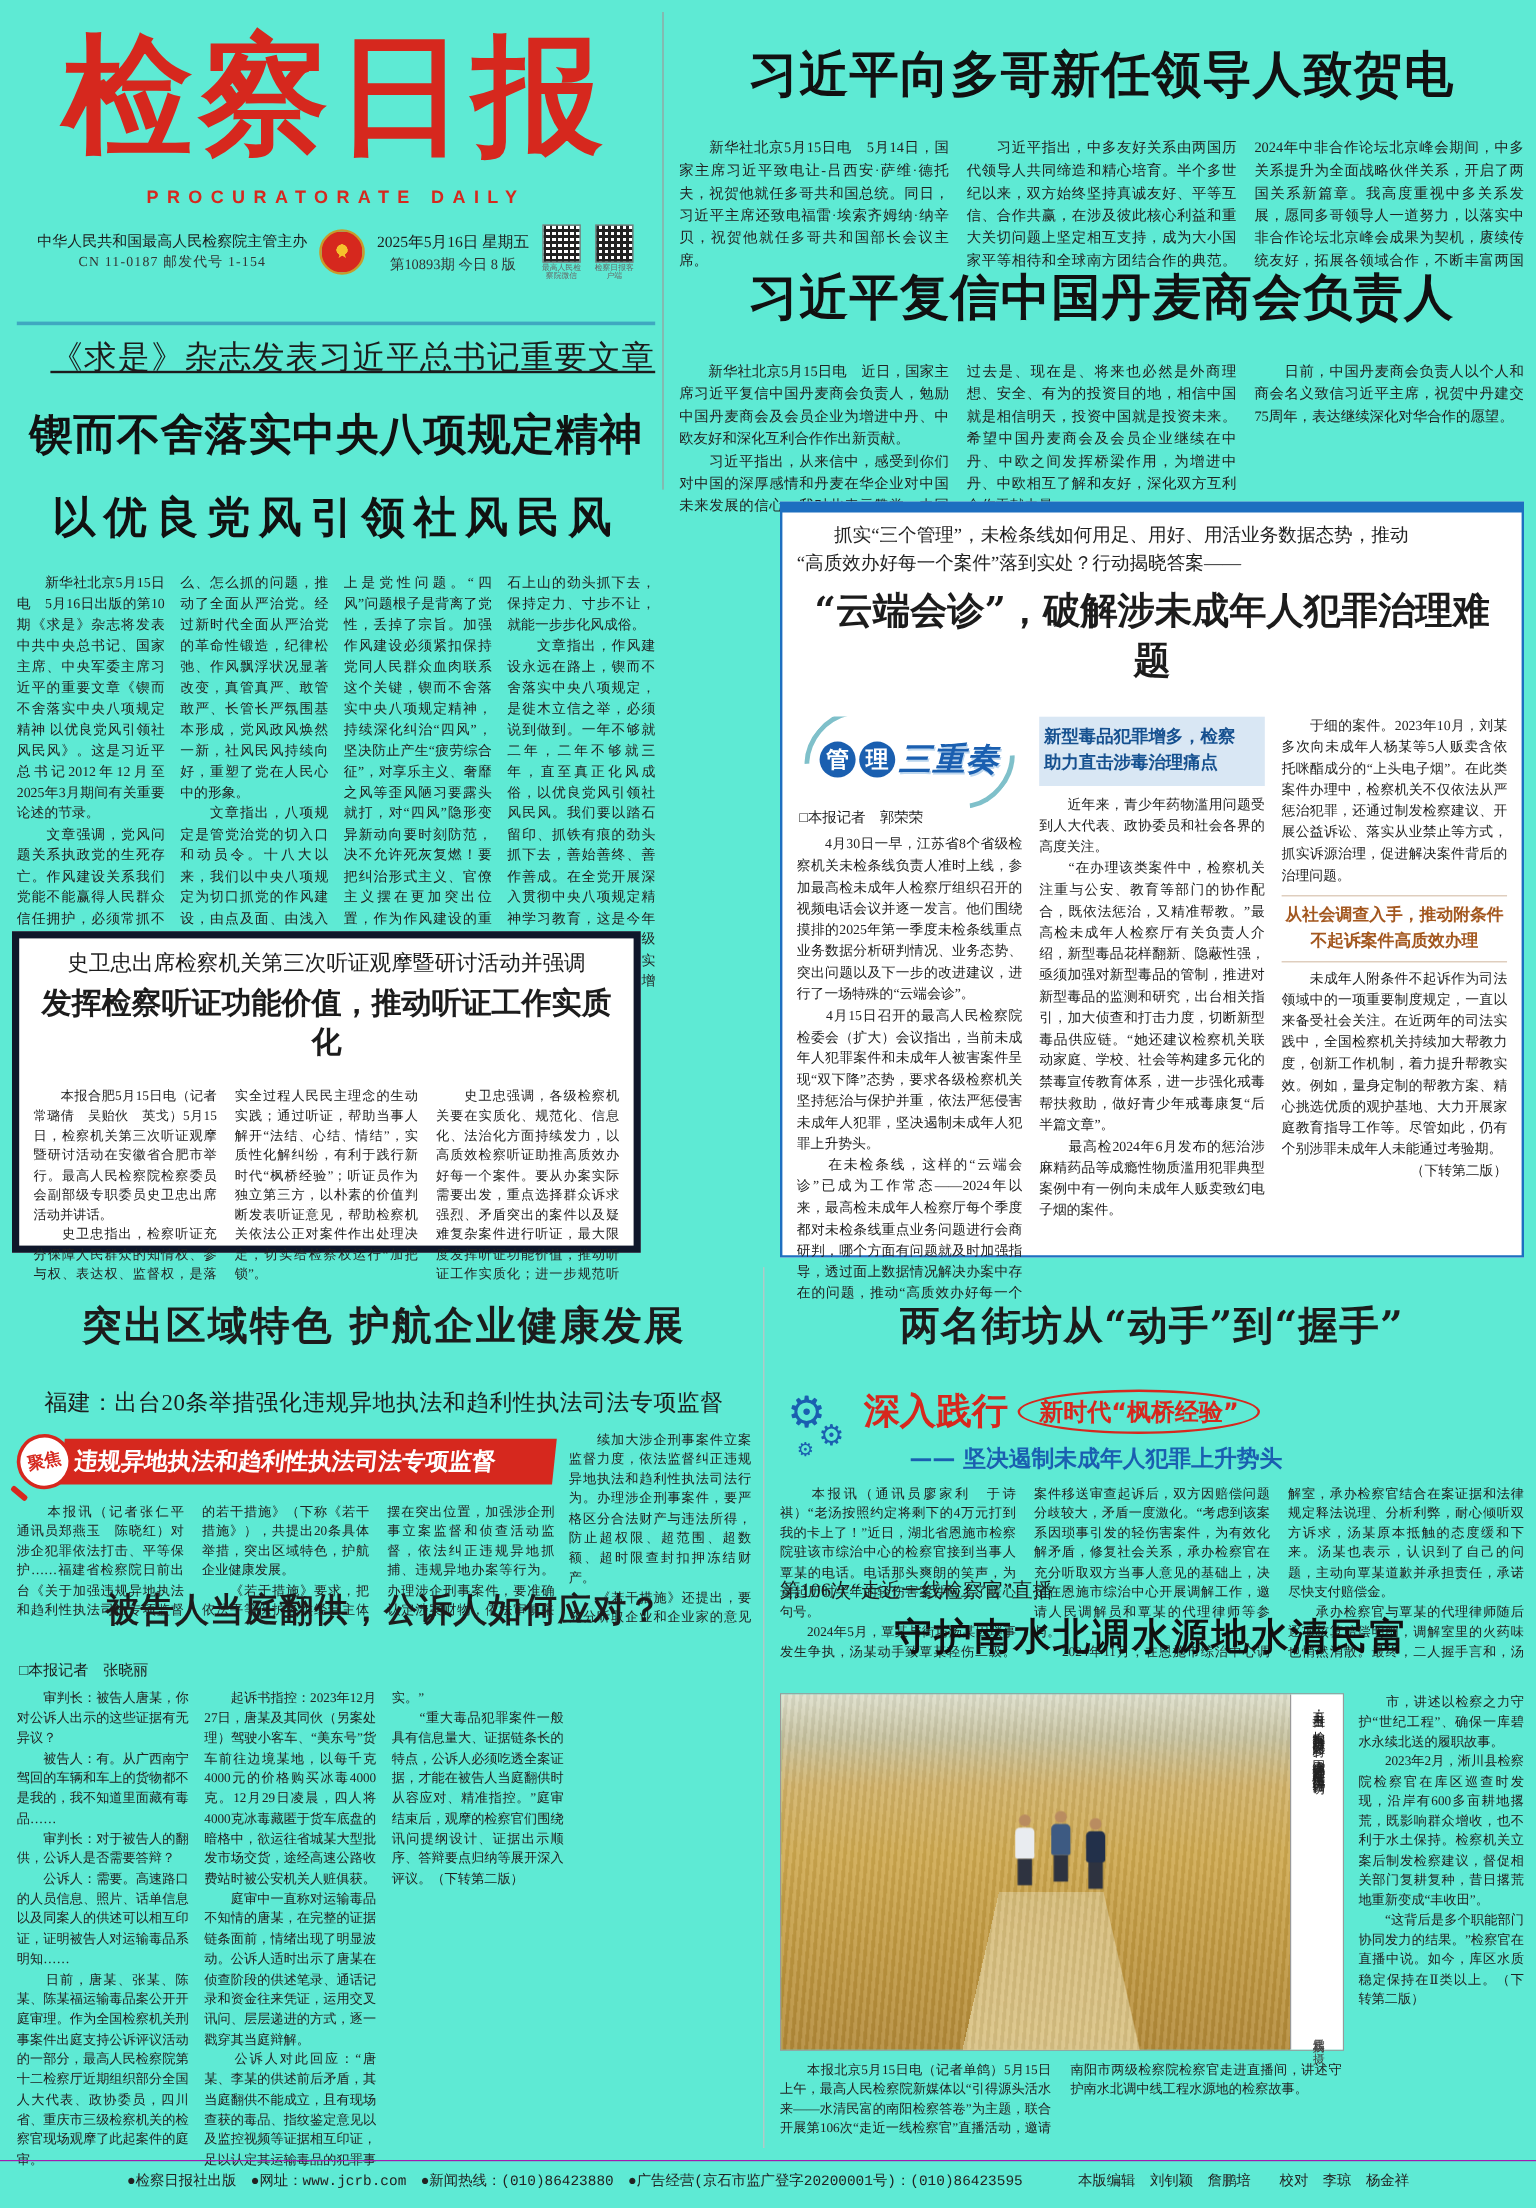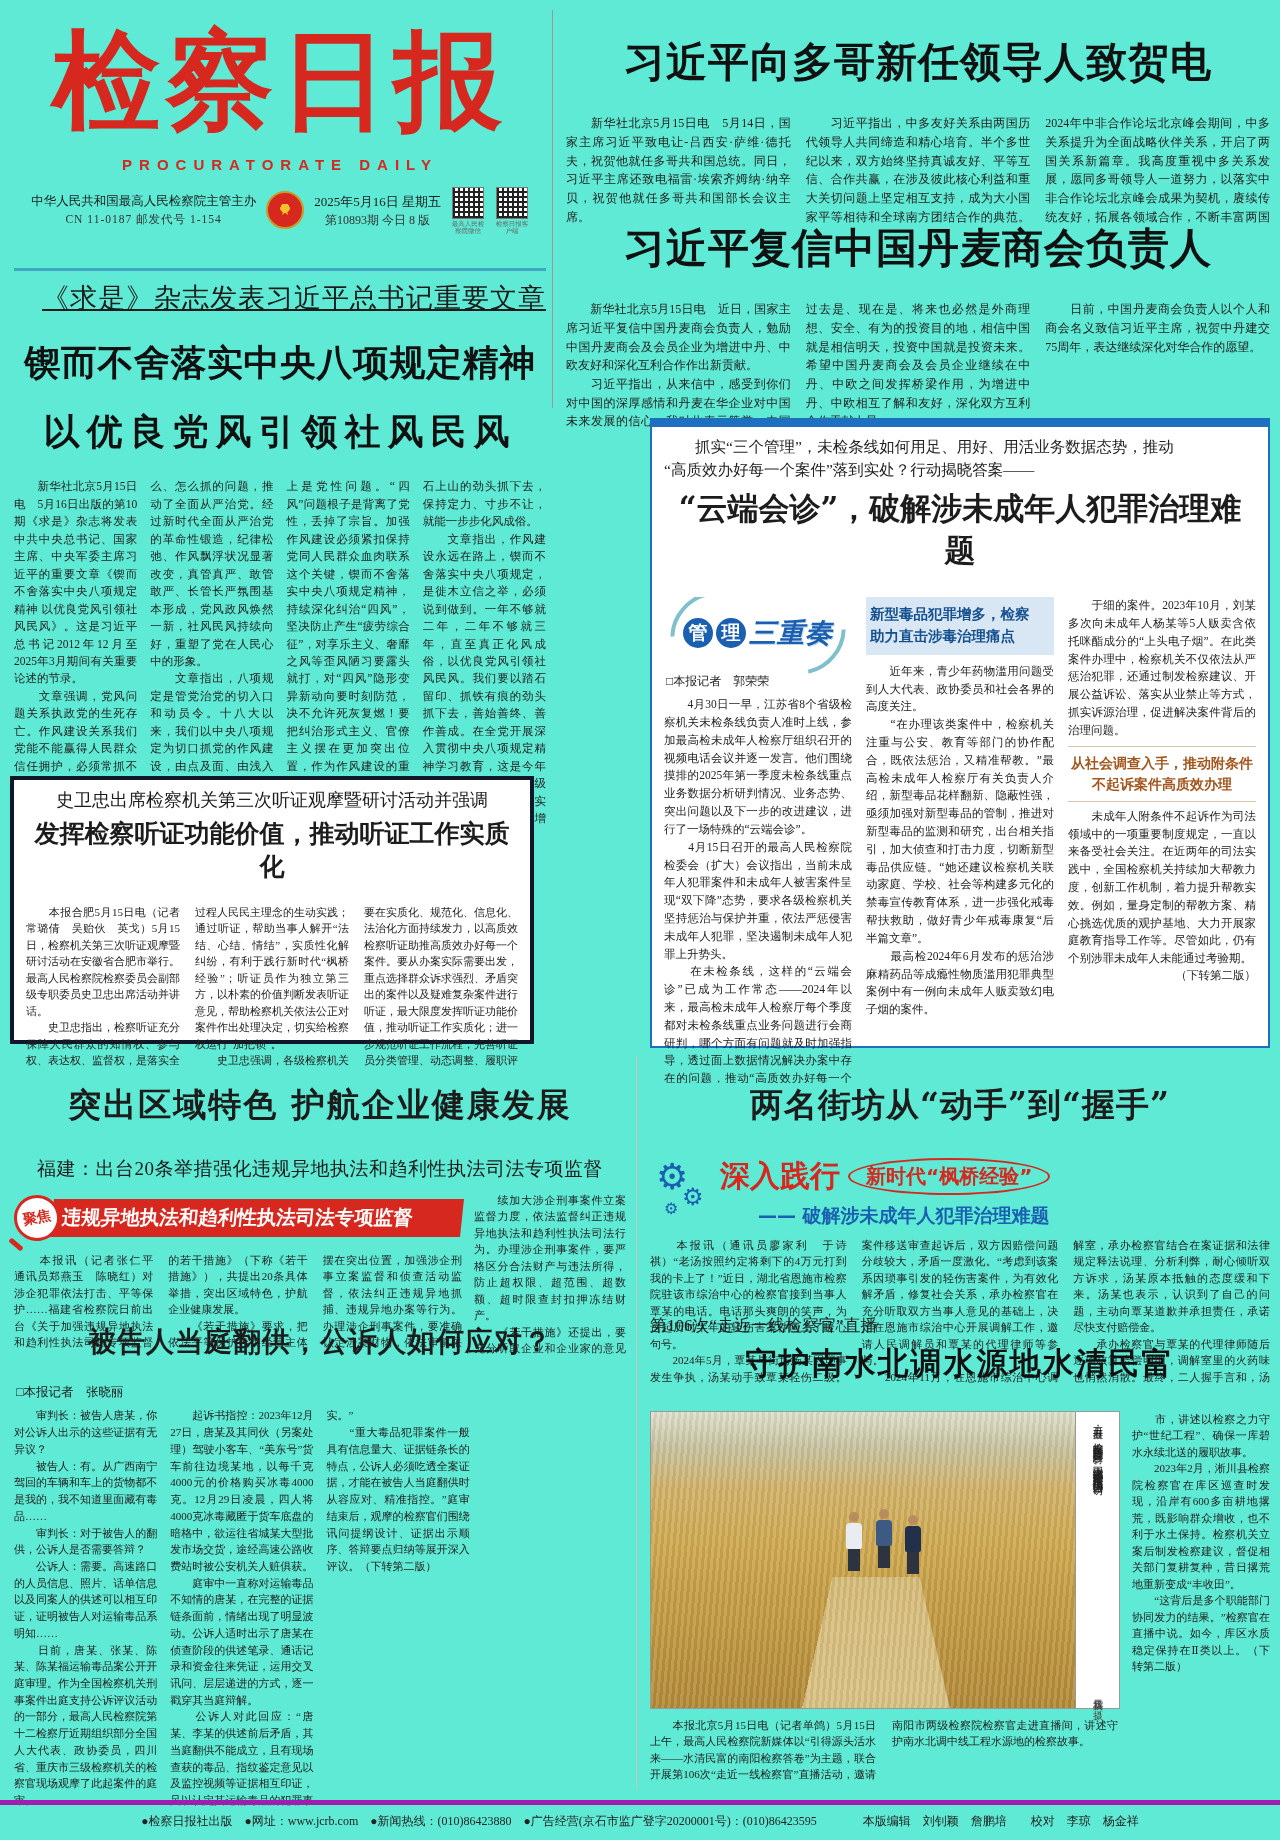--- a/index.html
+++ b/index.html
@@ -48,21 +48,21 @@
   .art-denmark .body-t{height:148px;margin-top:10px;}
 
   
   .art-qiushi{left:14px;top:280px;width:532px;}
   .q-kick{font-size:27px;text-align:right;letter-spacing:1px;text-decoration:underline;}
   .q-h1{font-size:36px;letter-spacing:0.5px;line-height:1.25;}
   .q-h2{font-size:36px;letter-spacing:7px;line-height:1.25;}
   .art-qiushi .body-t{height:352px;margin-top:10px;font-size:11.5px;line-height:1.52;}
 
   
-  .red-box{left:10px;top:776px;width:524px;height:268px;border:4px solid #0f172a;
+  .red-box{left:10px;top:776px;width:524px;height:268px;border:6px solid #0f172a;
            background:#fff;padding:8px 12px;box-sizing:border-box;}
   .rb-kick{font-size:18px;text-align:center;}
   .rb-head{font-size:25px;font-weight:900;text-align:center;margin-top:5px;
            font-family:"DejaVu Serif","Liberation Serif",serif;}
   .red-box .body-t{height:168px;margin-top:8px;font-size:11px;line-height:1.5;}
 
   
   .blue-box{left:650px;top:418px;width:620px;height:630px;border:2px solid #1d6fc0;
             border-top:9px solid #1d6fc0;background:#fff;padding:8px 12px;box-sizing:border-box;}
   .bb-intro{font-size:15.5px;line-height:1.5;color:#222;}
@@ -162,22 +162,22 @@
   .photo-cap{width:44px;background:#fff;border-left:1px solid #999;padding:6px 4px;box-sizing:border-box;
              display:flex;flex-direction:column;justify-content:space-between;align-items:center;}
   .cap-v{writing-mode:vertical-rl;font-size:10.5px;line-height:1.35;letter-spacing:1px;color:#222;height:230px;}
   .credit-v{writing-mode:vertical-rl;font-size:10px;color:#444;}
   .w-below{position:absolute;left:0;top:306px;width:468px;height:86px;}
   .w-below .body-t{height:86px;font-size:11px;line-height:1.5;}
   .w-right{position:absolute;right:0;top:0;width:138px;height:392px;}
   .w-right .body-t{height:392px;font-size:11px;line-height:1.5;}
 
   
-  .footer{left:0;top:1800px;width:1280px;border-top:5px solid #a21caf;padding-top:8px;
-          display:flex;justify-content:center;gap:46px;font-size:12px;color:#222;}
+  .footer{left:0;top:1800px;width:1280px;border-top:1px solid #a21caf;padding-top:8px;
+          display:flex;justify-content:center;gap:46px;font-size:12px;color:#222;font-family:Liberation Mono, monospace;}
 </style>
 </head>
 <body>
 
 <div class="page">
 
   <header class="abs masthead">
     <div class="mast-title">检察日报</div>
     <div class="mast-en">PROCURATORATE DAILY</div>
     <div class="mast-info">
@@ -312,21 +312,21 @@
       <div class="gears">
         <span class="gear g1">⚙</span>
           <span class="gear g2">⚙</span>
           <span class="gear g3">⚙</span>
       </div>
       <div class="s-badge-tx">
         <div class="s-b-row1">
           <span class="s-red">深入践行</span>
           <span class="s-oval">新时代“枫桥经验”</span>
         </div>
-        <div class="s-blue">—— 破解涉未成年人犯罪治理难题</div>
+        <div class="s-blue">—— 坚决遏制未成年人犯罪上升势头</div>
       </div>
     </div>
     <div class="body-t c3">　　本报讯（通讯员廖家利　于诗祺）“老汤按照约定将剩下的4万元打到我的卡上了！”近日，湖北省恩施市检察院驻该市综治中心的检察官接到当事人覃某的电话。电话那头爽朗的笑声，为这起历时半年的轻伤害案件画上了暖心句号。
 　　2024年5月，覃某与街坊汤某因琐事发生争执，汤某动手致覃某轻伤二级。案件移送审查起诉后，双方因赔偿问题分歧较大，矛盾一度激化。“考虑到该案系因琐事引发的轻伤害案件，为有效化解矛盾，修复社会关系，承办检察官在充分听取双方当事人意见的基础上，决定在恩施市综治中心开展调解工作，邀请人民调解员和覃某的代理律师等参与。
 　　2024年11月，在恩施市综治中心调解室，承办检察官结合在案证据和法律规定释法说理、分析利弊，耐心倾听双方诉求，汤某原本抵触的态度缓和下来。汤某也表示，认识到了自己的问题，主动向覃某道歉并承担责任，承诺尽快支付赔偿金。
 　　承办检察官与覃某的代理律师随后逐项核算赔偿明细，调解室里的火药味也悄然消散。最终，二人握手言和，汤某当场支付赔偿金5万元，并承诺余下的4万元在约定时间内支付完毕。覃某对汤某表示谅解，双方达成和解。</div>
   </section>
 
   <section class="abs sec-court">
     <h2 class="c-head">被告人当庭翻供，公诉人如何应对？</h2>

